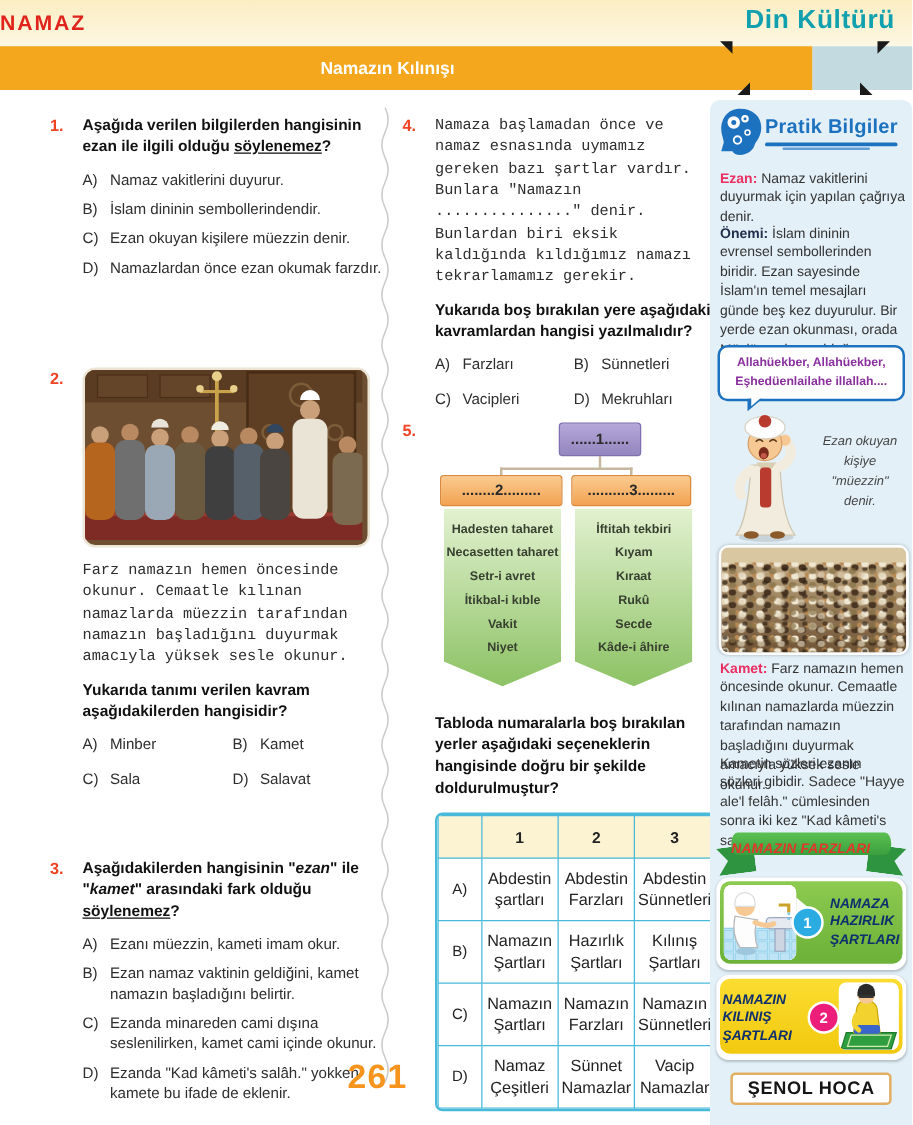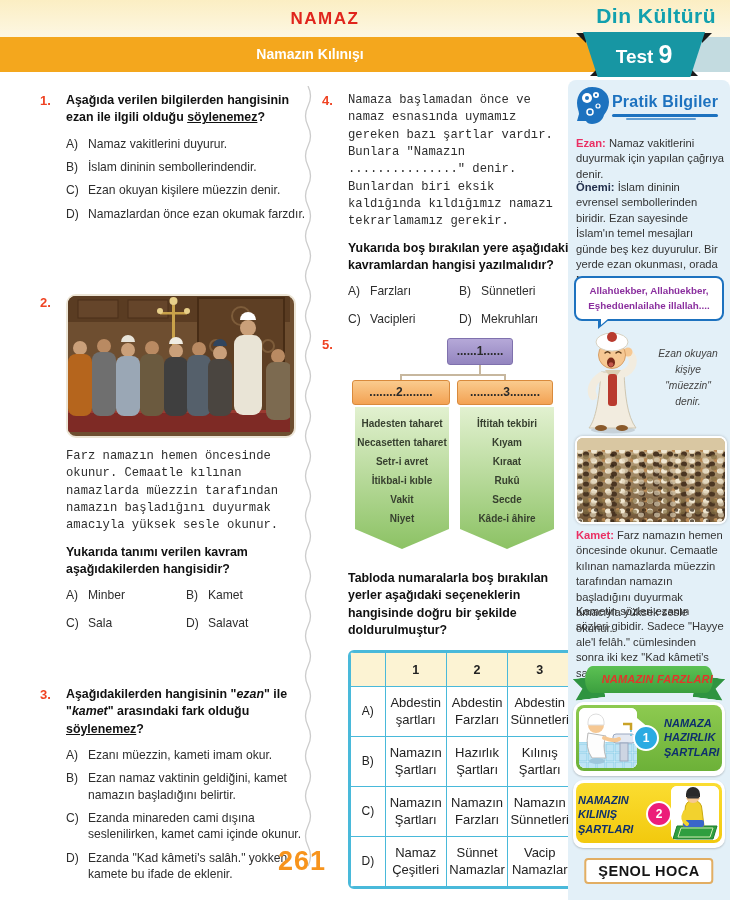--- a/index.html
+++ b/index.html
@@ -1,21 +1,21 @@
 <!DOCTYPE html>
 <html><head>
 <meta charset="utf-8">
 <style>
   html,body{margin:0;padding:0;background:#fff;}
   .page{position:relative;width:730px;height:900px;background:#ffffff;overflow:hidden;
         font-family:"Liberation Sans",sans-serif;color:#2e2e2e;}
   
   .top-band{position:absolute;left:0;top:0;width:730px;height:37px;
             background:linear-gradient(#fbeec3,#fdf7e3);}
-  .subject{position:absolute;left:0;top:9px;width:650px;text-align:center;
+  .subject{position:absolute;left:0;top:9px;width:650px;text-align:left;
            color:#e0241c;font-size:17px;font-weight:800;letter-spacing:1.5px;}
   .brand{position:absolute;right:14px;top:4px;color:#11a0ae;font-size:21px;
          font-weight:800;letter-spacing:.5px;}
   .topic-bar{position:absolute;left:0;top:37px;width:650px;height:35px;background:#f4a71d;
              color:#fff;font-size:14px;font-weight:700;line-height:35px;text-align:center;
              box-sizing:border-box;padding-right:30px;}
   .badge-strip{position:absolute;left:650px;top:37px;width:80px;height:35px;background:#c3dbe0;}
   .acc{position:absolute;width:0;height:0;}
   .acc-tl{left:576px;top:33px;border-right:10px solid #1a1a1a;border-bottom:10px solid transparent;}
   .acc-tr{left:702px;top:33px;border-left:10px solid #1a1a1a;border-bottom:10px solid transparent;}
@@ -99,23 +99,23 @@
   .muezzin{left:8px;top:244px;}
   .mcap{left:84px;top:266px;width:72px;font-style:italic;font-size:10.3px;color:#444;
         text-align:center;line-height:1.55;}
   .mcap span{display:block;}
   .sb-photo{left:7px;top:356px;width:148px;height:84px;border-radius:8px;overflow:hidden;
             border:2px solid #fff;box-shadow:0 0 3px rgba(0,0,0,.25);}
   .ribbon{left:6px;top:584px;width:150px;height:40px;}
   .fold{position:absolute;width:30px;height:22px;background:#2f9440;}
   .fold-l{left:0;top:13px;clip-path:polygon(0 0,100% 0,100% 100%,0 100%,28% 50%);transform:rotate(-7deg);}
   .fold-r{right:0;top:13px;clip-path:polygon(0 0,100% 0,72% 50%,100% 100%,0 100%);transform:rotate(7deg);}
-  .band{position:absolute;left:11px;top:2px;width:128px;height:27px;
+  .band{position:absolute;left:11px;top:2px;width:128px;height:18px;
         background:linear-gradient(#5cc153,#3b9f3e);border-radius:8px/14px;
-        color:#e2362a;font-size:11px;font-weight:800;font-style:italic;text-align:right;
+        color:#e2362a;font-size:11px;font-weight:800;font-style:italic;text-align:left;
         line-height:27px;letter-spacing:.2px;}
   .card{position:absolute;left:5px;width:152px;background:#fff;border-radius:10px;padding:3px;
         box-sizing:border-box;box-shadow:0 1px 2px rgba(0,0,0,.2);}
   .card-inner{position:relative;border-radius:8px;height:100%;}
   #card1{top:622px;height:74px;}
   #card1 .card-inner{background:linear-gradient(#8dca50,#6cb138);height:66px;}
   #card2{top:700px;height:68px;}
   #card2 .card-inner{background:linear-gradient(#fbdd31,#f2c90e);height:60px;}
   .cpanel{position:absolute;background:#fff;border-radius:6px;overflow:hidden;}
   .cp1{left:3px;top:3px;width:58px;height:60px;}
@@ -144,23 +144,20 @@
 
   <div class="top-band"></div>
   <div class="subject">NAMAZ</div>
   <div class="brand">Din Kültürü</div>
   <div class="topic-bar">Namazın Kılınışı</div>
   <div class="badge-strip"></div>
   <div class="acc acc-tl"></div>
   <div class="acc acc-tr"></div>
   <div class="acc acc-bl"></div>
   <div class="acc acc-br"></div>
-  <div class="test-badge">
-    <span class="tl">Test</span><span class="tn">9</span>
-  </div>
 
   <svg class="wavy" width="10" height="784" viewBox="0 0 10 784">
     <path d="M5 0 q5 10 0 20 t0 20 t0 20 t0 20 t0 20 t0 20 t0 20 t0 20 t0 20 t0 20 t0 20 t0 20 t0 20 t0 20 t0 20 t0 20 t0 20 t0 20 t0 20 t0 20 t0 20 t0 20 t0 20 t0 20 t0 20 t0 20 t0 20 t0 20 t0 20 t0 20 t0 20 t0 20 t0 20 t0 20 t0 20 t0 20 t0 20 t0 20 t0 20" fill="none" stroke="#cccccc" stroke-width="1.3"></path>
   </svg>
 
   <div class="q" id="q1">
     <div class="qnum">1.</div>
     <div class="qbody">
       <p class="stem"><span>Aşağıda verilen bilgilerden hangisinin ezan ile ilgili olduğu </span><span class="u">söylenemez</span><span>?</span></p>
       <div class="opt">

